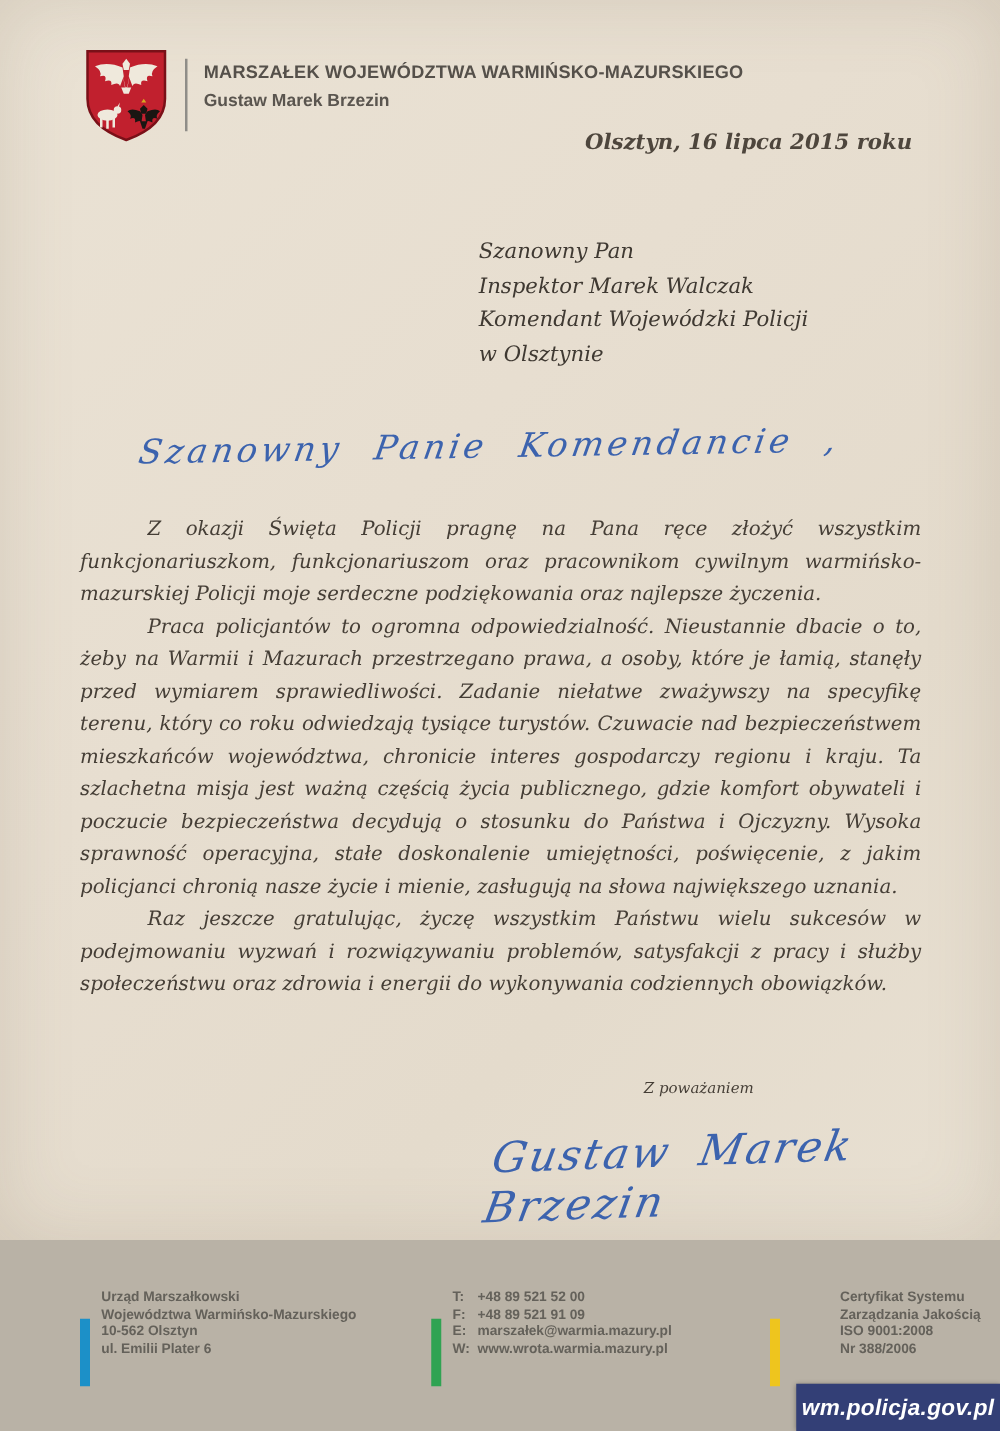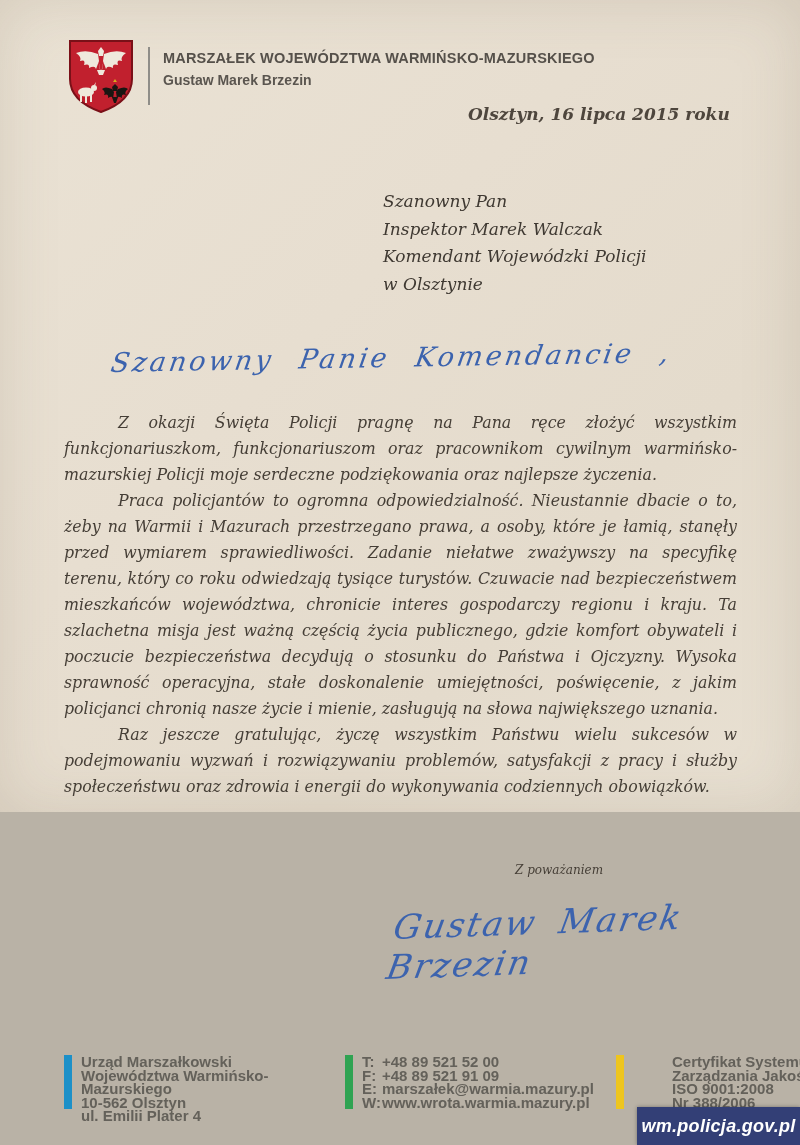--- a/index.html
+++ b/index.html
@@ -3,21 +3,21 @@
 <meta charset="utf-8">
 <style>
   html,body{margin:0;padding:0;}
   body{
     width:800px;height:1145px;
     font-family:"Liberation Sans",sans-serif;
     background:#b9b2a6;
     overflow:hidden;
   }
   .page{
-    position:relative;width:800px;height:812px;
+    position:relative;width:800px;height:992px;
     background:linear-gradient(135deg,#eae2d4 0%,#e7ded0 40%,#e4dbcc 70%,#e8e0d2 100%);
     box-shadow:inset 0 0 60px rgba(120,105,85,.18);
   }
   
   .crest{position:absolute;left:68px;top:39px;width:66px;height:75px;}
   .hdr-divider{position:absolute;left:148px;top:47px;width:2px;height:58px;background:#8f8d88;}
   .hdr-title{
     position:absolute;left:163px;top:50px;width:600px;
     font-size:14.5px;font-weight:bold;color:#55504a;letter-spacing:.2px;
   }
@@ -58,21 +58,21 @@
     font-size:15.8px;line-height:26px;color:#453e36;
     text-align:justify;
   }
   .body-text p{margin:0;text-indent:54px;}
   .closing{
     position:absolute;left:515px;top:863px;
     font-family:"DejaVu Serif",serif;font-style:italic;
     font-size:12px;color:#453e36;
   }
   
-  .foot-col{position:absolute;top:1055px;font-size:15px;line-height:13.5px;
+  .foot-col{position:absolute;top:1032px;font-size:11px;line-height:13.5px;
     font-weight:bold;color:#64615a;}
   .foot-bar{position:absolute;top:1055px;width:8px;height:54px;}
   .bar-blue{left:64px;background:#1c90c8;}
   .bar-green{left:345px;background:#2fa352;}
   .bar-yellow{left:616px;background:#eec51e;}
   .col-address{left:81px;width:250px;}
   .col-contact{left:362px;width:250px;}
   .col-cert{left:632px;width:160px;margin-left:40px;}
   .contact-row{display:flex;}
   .contact-row .lbl{width:20px;flex:0 0 20px;}
@@ -145,21 +145,21 @@
   </div>
 
   <div class="closing">Z poważaniem</div>
   <div class="hand signature">Gustaw Marek Brzezin</div>
 
   <div class="foot-bar bar-blue"></div>
   <div class="foot-col col-address">
     <div>Urząd Marszałkowski</div>
     <div>Województwa Warmińsko-Mazurskiego</div>
     <div>10-562 Olsztyn</div>
-    <div>ul. Emilii Plater 4</div>
+    <div>ul. Emilii Plater 6</div>
   </div>
 
   <div class="foot-bar bar-green"></div>
   <div class="foot-col col-contact">
     <div class="contact-row">
       <span class="lbl">T:</span>
       <span>+48 89 521 52 00</span>
     </div>
     <div class="contact-row">
       <span class="lbl">F:</span>

